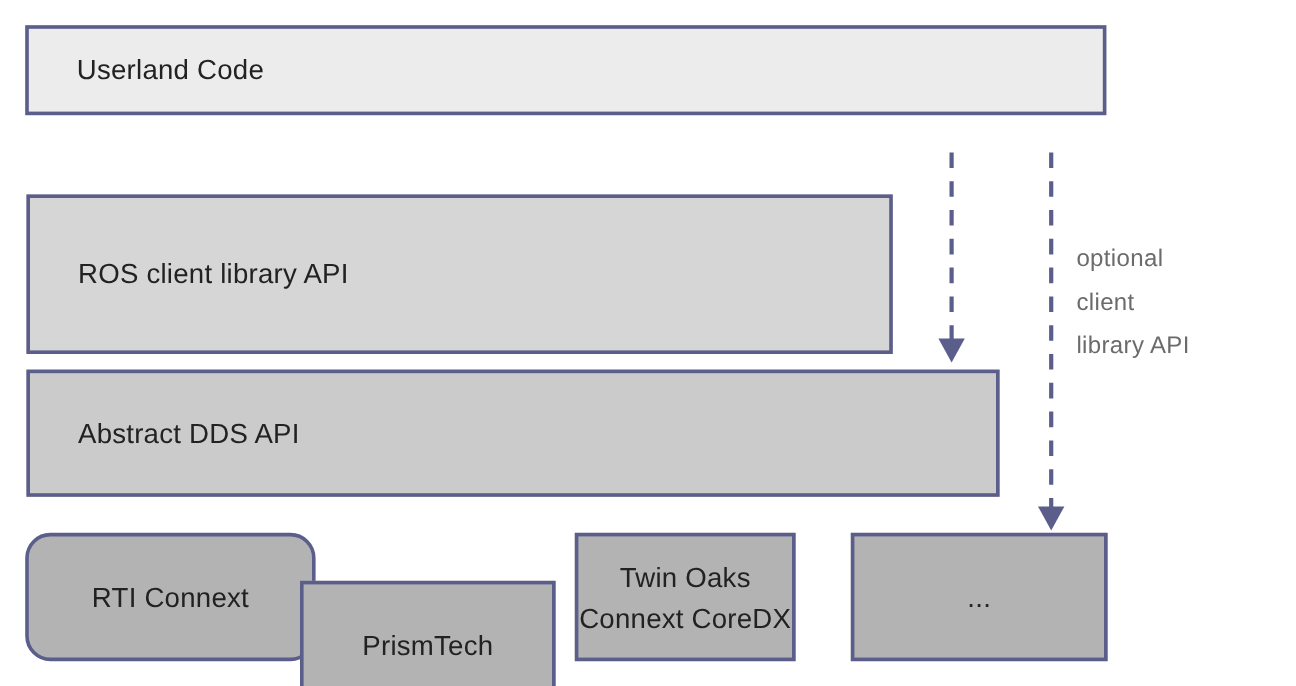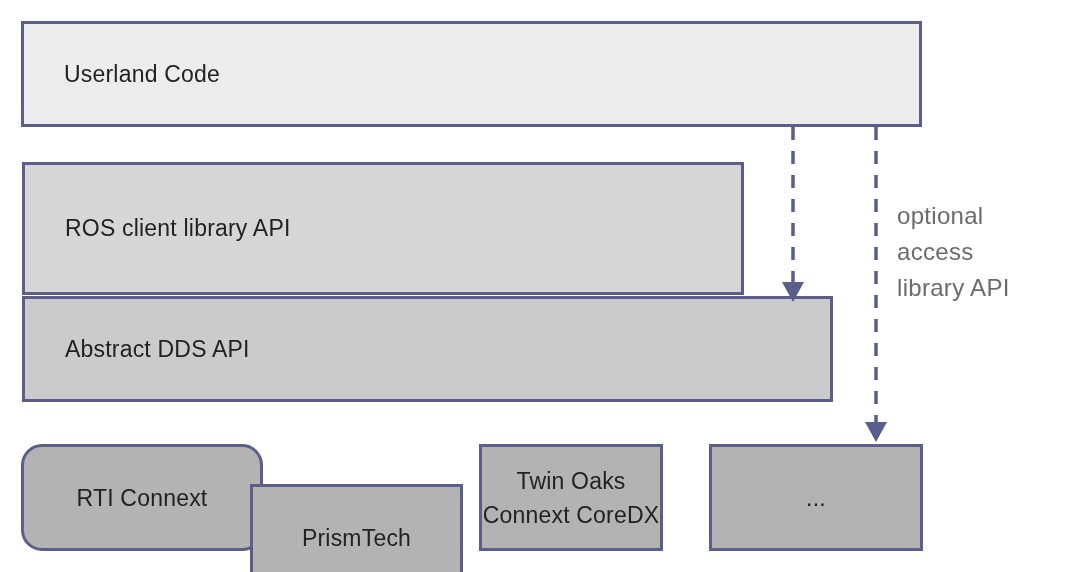--- a/index.html
+++ b/index.html
@@ -22,23 +22,23 @@
     display: flex;
     align-items: center;
     color: var(--label-color, #222222);
     font-size: 23px;
     letter-spacing: 0.2px;
   }
   .layer {
     justify-content: flex-start;
     padding-left: 40px;
   }
-  .layer-userland { left: 21px; top: 21px; width: 901px; height: 106px; background: var(--fill-userland, #ececec); }
+  .layer-userland { left: 21px; top: 21px; width: 901px; height: 75px; background: var(--fill-userland, #ececec); }
   .layer-ros      { left: 22px; top: 162px; width: 722px; height: 133px; background: var(--fill-ros, #d6d6d6); }
-  .layer-abstract { left: 22px; top: 296px; width: 811px; height: 106px; background: var(--fill-abstract, #cbcbcb); align-items: center; }
+  .layer-abstract { left: 22px; top: 308px; width: 811px; height: 106px; background: var(--fill-abstract, #cbcbcb); align-items: center; }
   .vendor {
     top: 444px;
     height: 107px;
     background: var(--fill-vendor, #b3b3b3);
     justify-content: center;
     text-align: center;
   }
   .vendor-rti   { left: 21px;  width: 242px; border-radius: 21px; }
   .vendor-prism { left: 250px; width: 213px; margin-top: 40px; }
   .vendor-twin  { left: 479px; width: 184px; }
@@ -56,21 +56,21 @@
     stroke-width: 3.5;
     stroke-dasharray: 13 11;
     fill: none;
   }
   .arrow-head { fill: var(--arrow-color, #5b5e8b); }
   .annotation {
     position: absolute;
     left: 897px;
     top: 198px;
     color: var(--annotation-color, #6b6b6b);
-    font-size: 24px;
+    font-size: 20px;
     line-height: 36px;
     letter-spacing: 0.3px;
   }
   .annotation .line { display: block; }
 </style>
 </head>
 <body>
 
 <div class="canvas">
 
@@ -119,17 +119,17 @@
       <polygon class="arrow-head" points="782,282 804,282 793,302"></polygon>
     </g>
     <g>
       <line class="dash-line" x1="876" y1="127" x2="876" y2="424"></line>
       <polygon class="arrow-head" points="865,422 887,422 876,442"></polygon>
     </g>
   </svg>
 
   <div class="annotation">
     <span class="line">optional</span>
-    <span class="line">access</span>
+    <span class="line">client</span>
     <span class="line">library API</span>
   </div>
 
 </div>
 
 </body></html>

